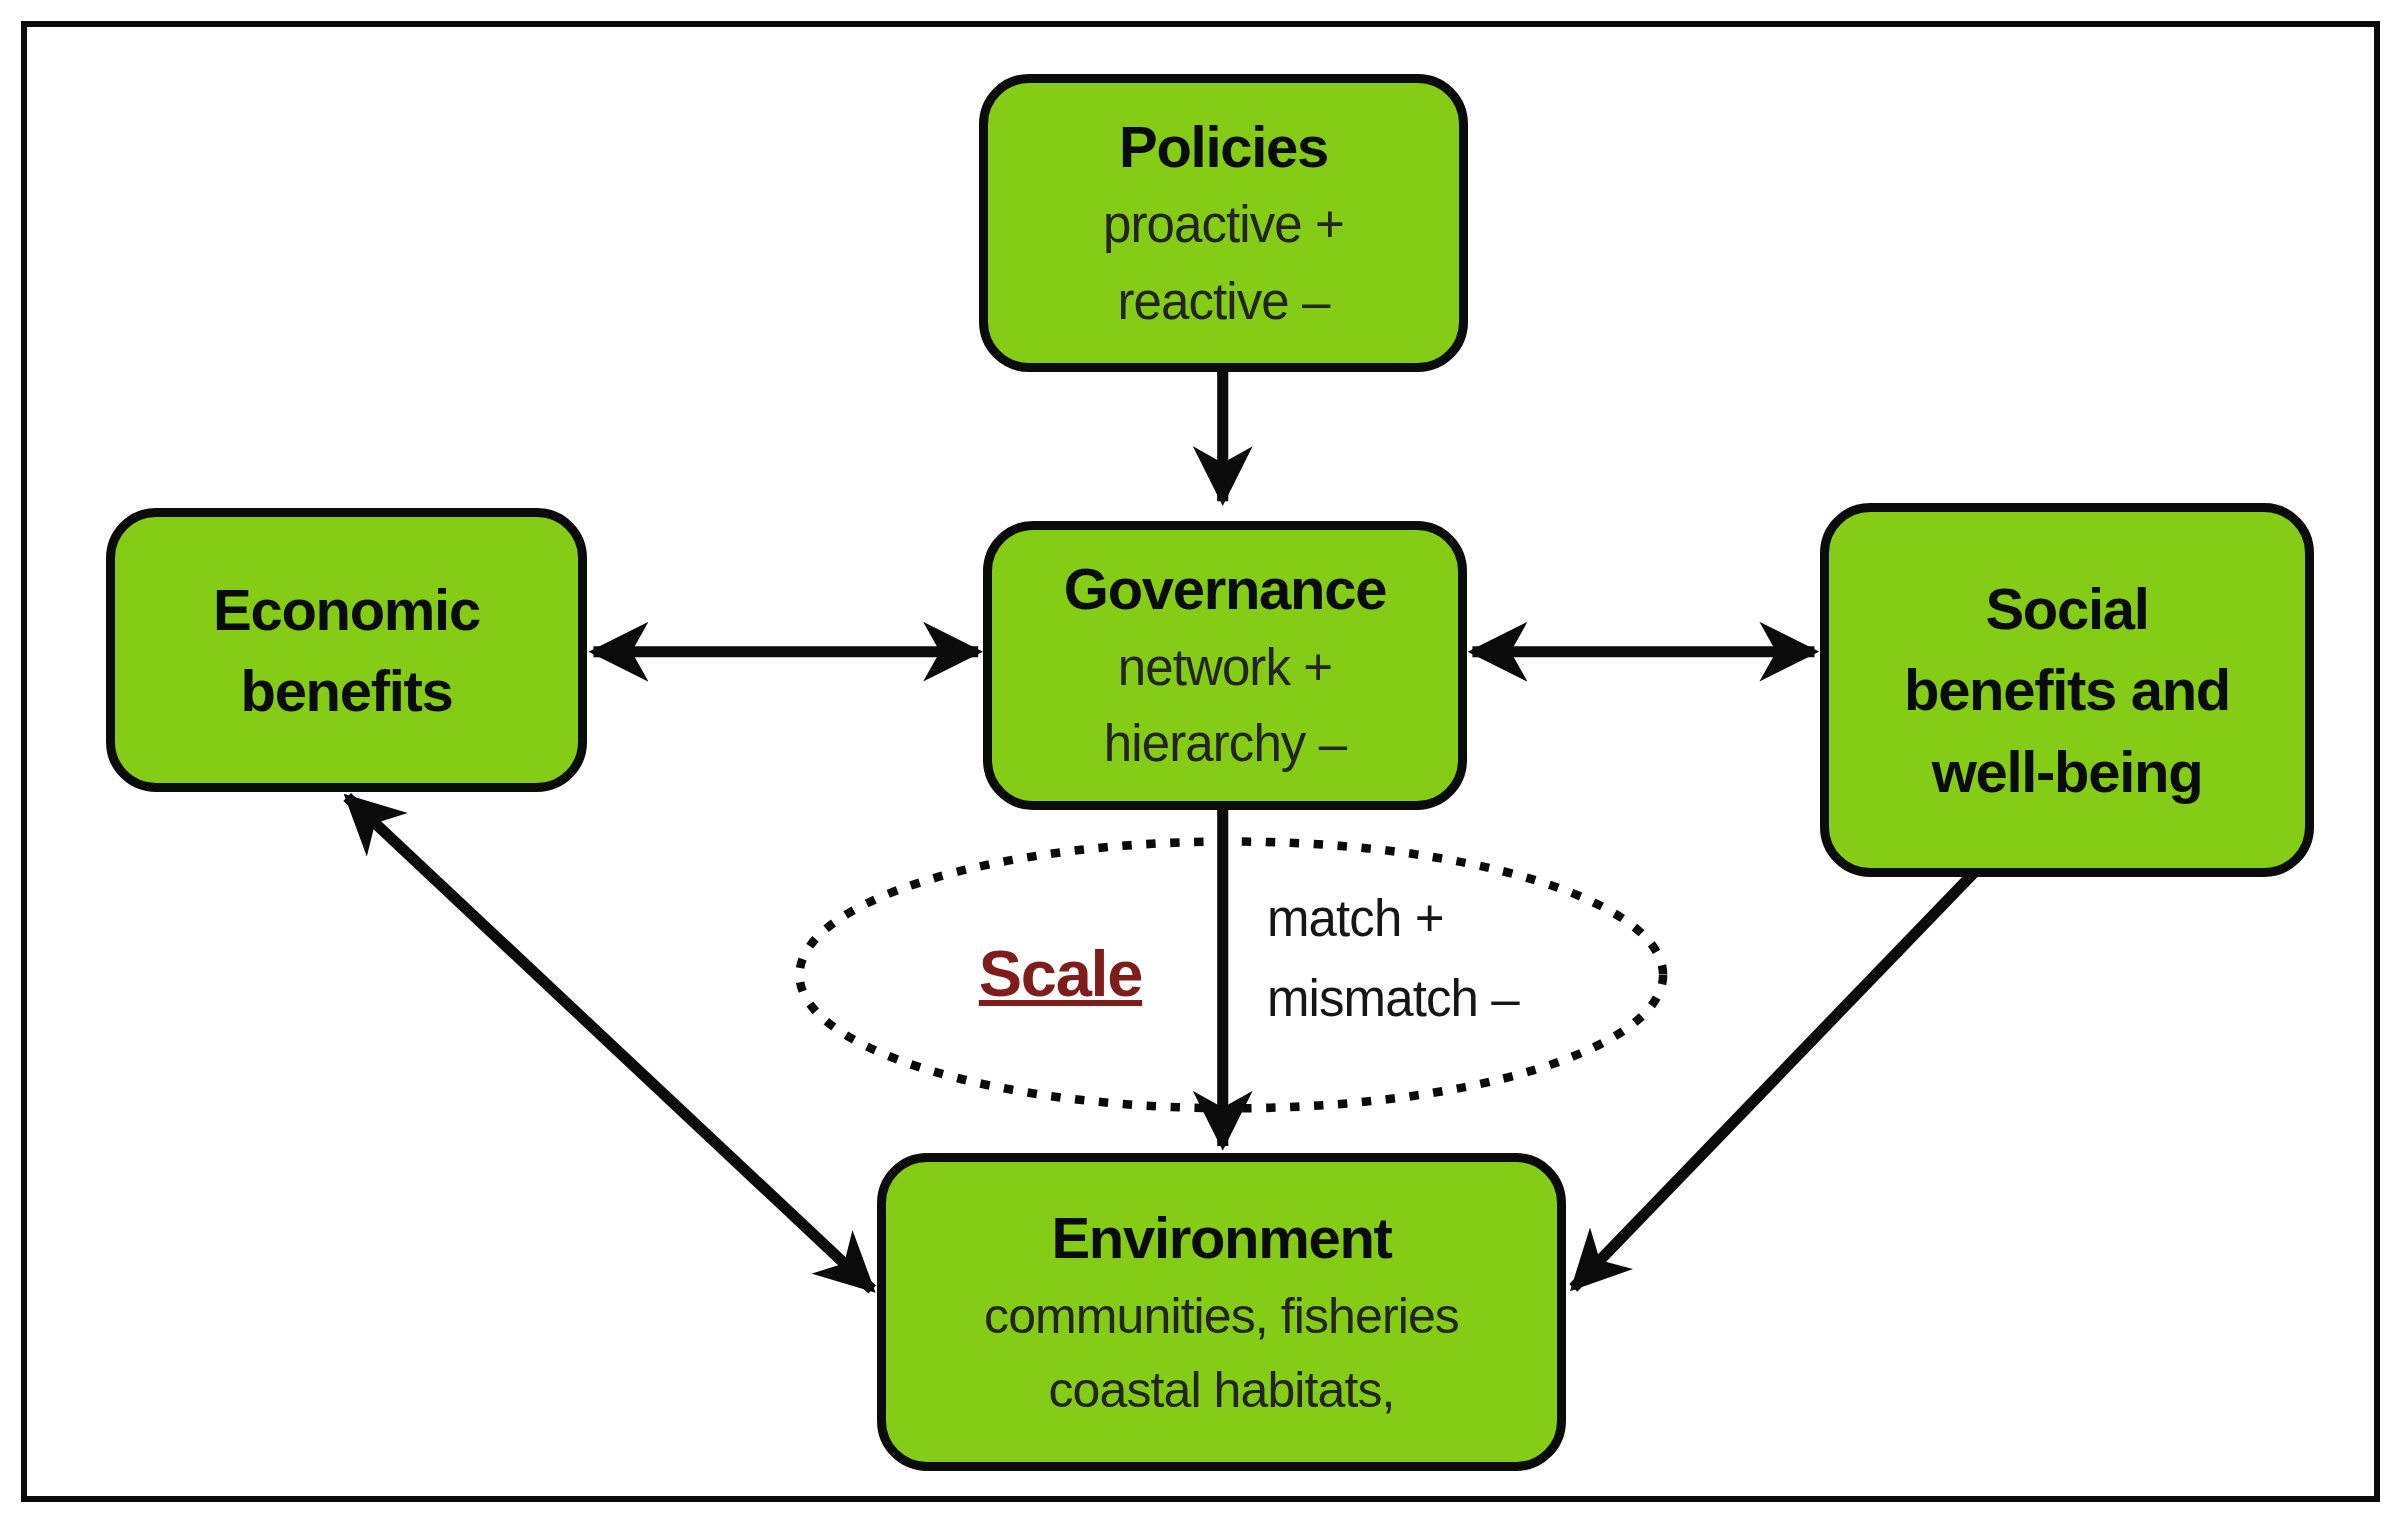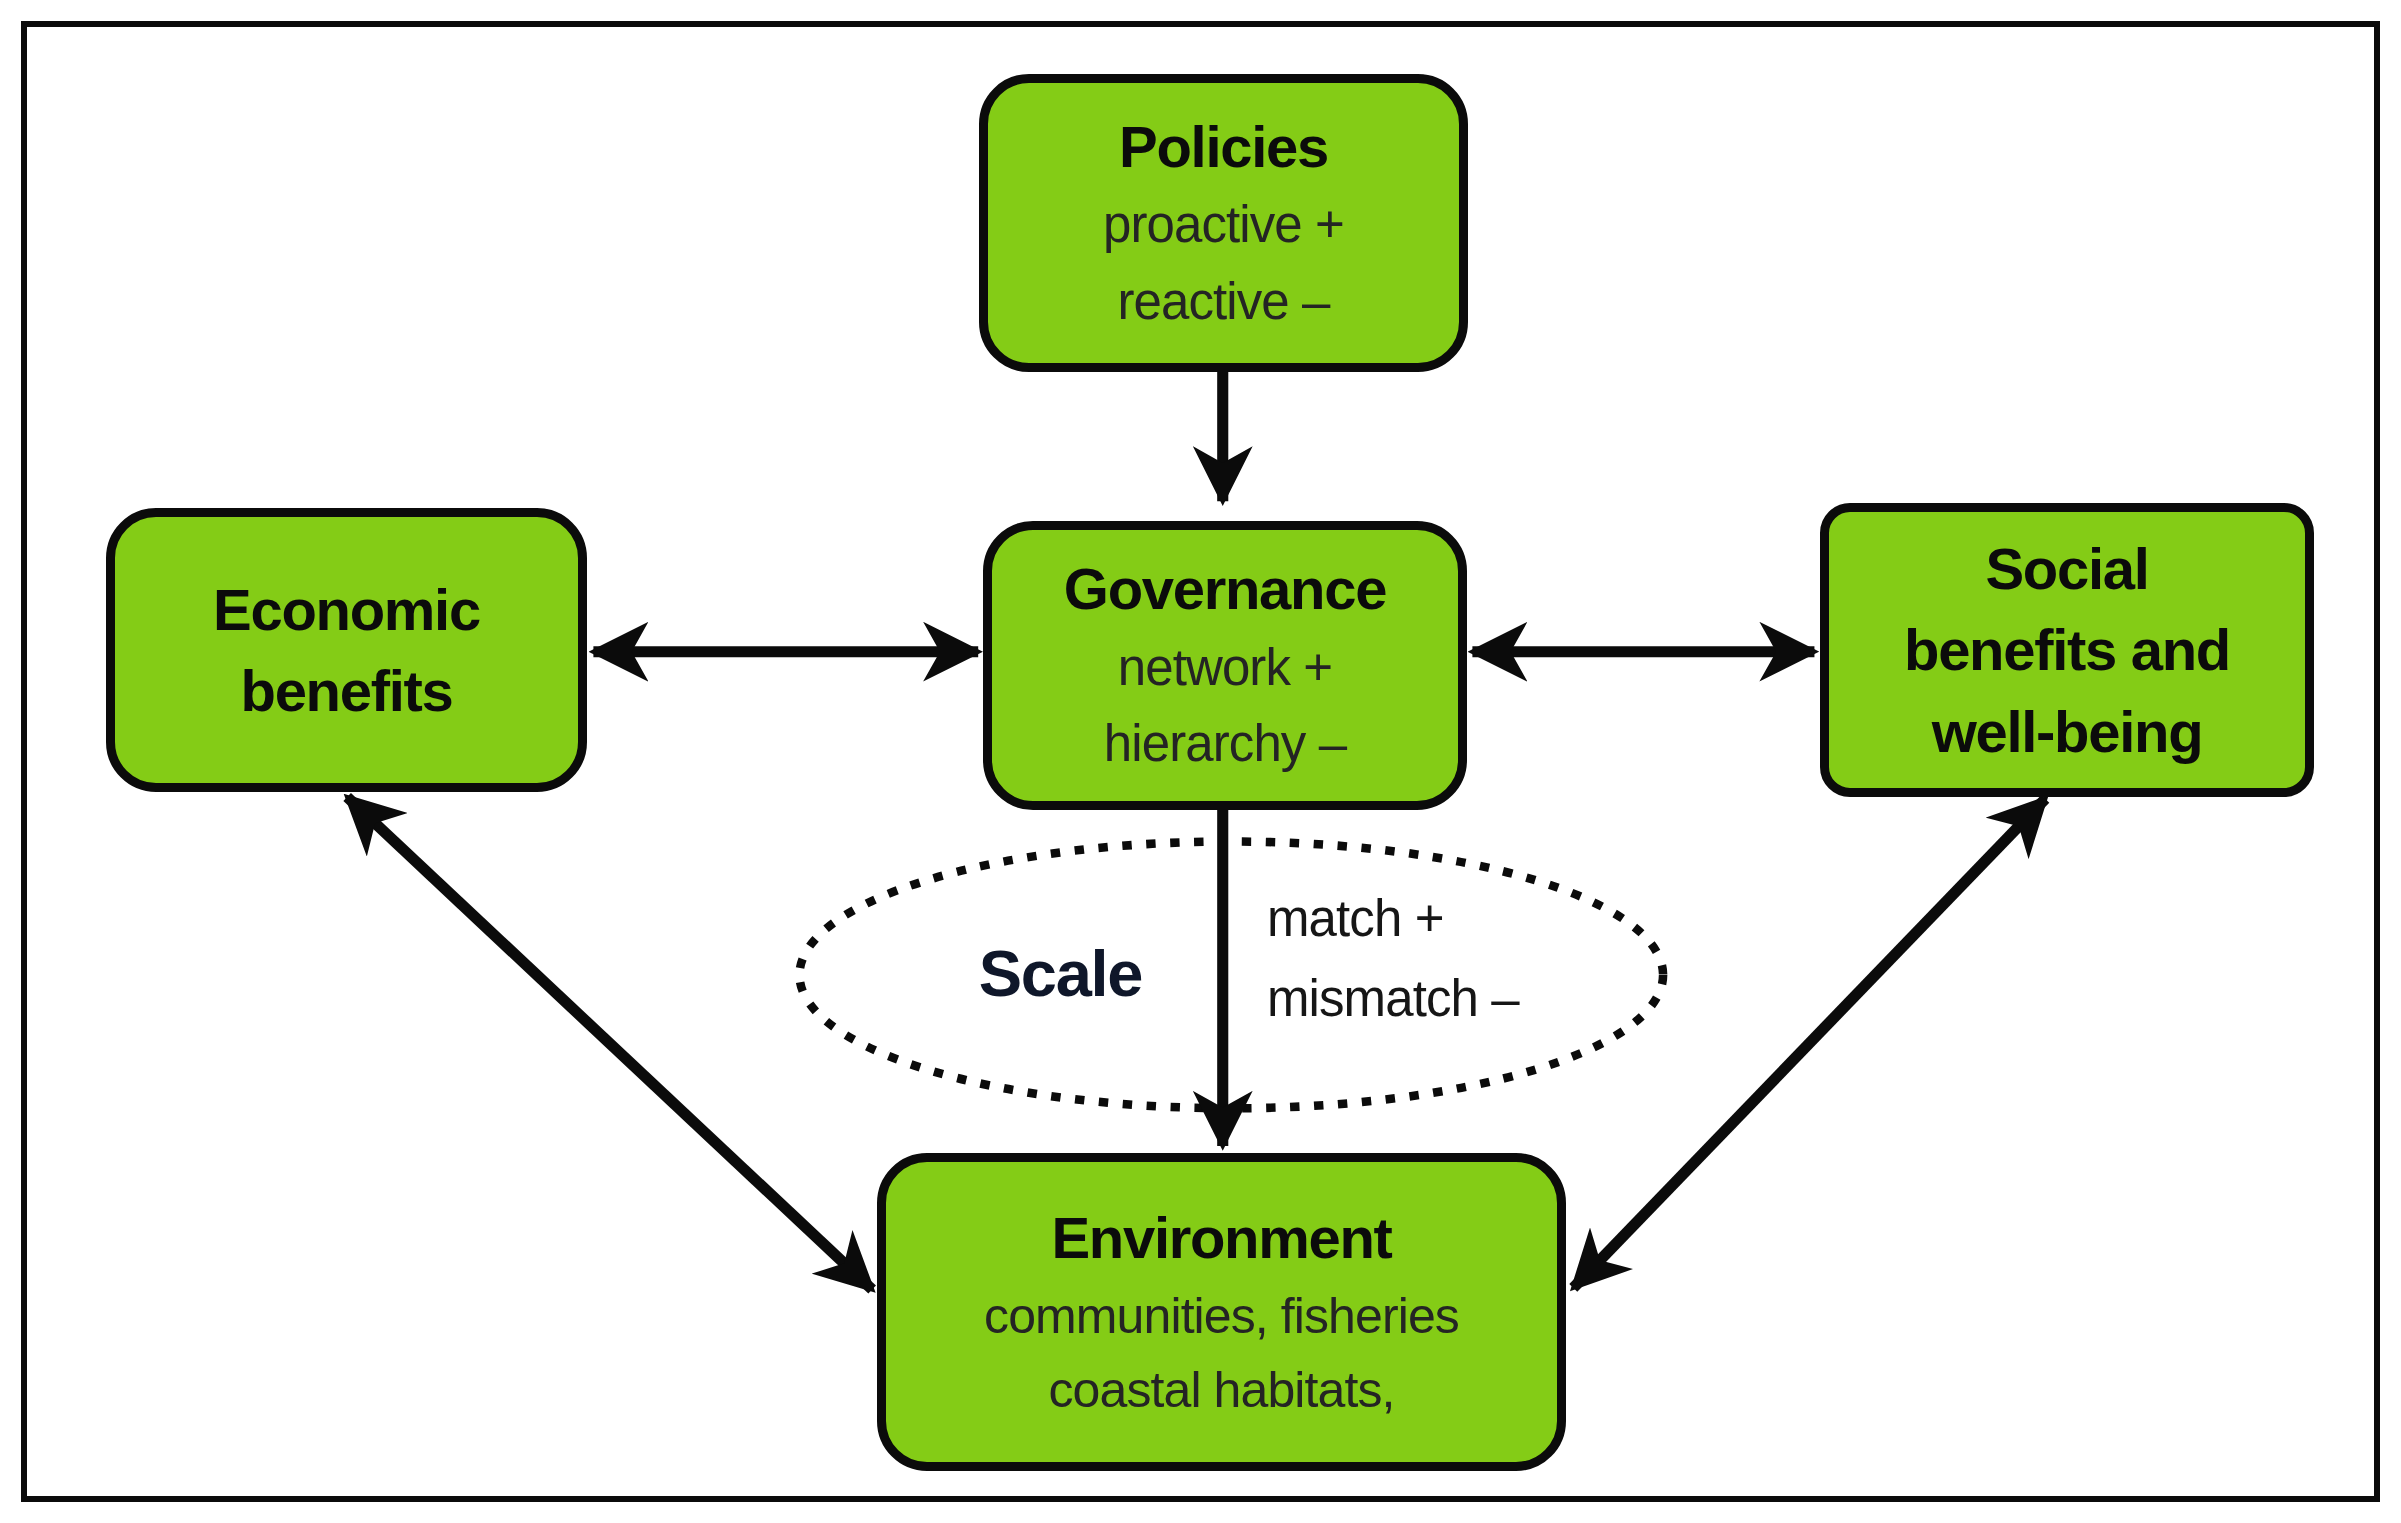--- a/index.html
+++ b/index.html
@@ -67,22 +67,23 @@
     color: #161616;
   }
   #scale-label {
     left: 881px;
     top: 934px;
     width: 359px;
     text-align: center;
     font-weight: bold;
     font-size: 65px;
     line-height: 80px;
-    color: #0f172a;
+    color: #7f1d1d;
     letter-spacing: -1.3px;
+    text-decoration: underline;
   }
   #scale-lines {
     left: 1267px;
     top: 879px;
     width: 402px;
     text-align: left;
     font-size: 51px;
     line-height: 80px;
     letter-spacing: -0.9px;
   }
@@ -133,21 +134,21 @@
     <div class="title">Governance</div>
     <div class="sub">network +</div>
     <div class="sub">hierarchy –</div>
   </div>
 
   <div class="box" style="left:106px; top:508px; width:481px; height:284px;">
     <div class="title">Economic</div>
     <div class="title">benefits</div>
   </div>
 
-  <div class="box" style="left:1820px; top:503px; width:494px; height:294px;border-radius:30px;">
+  <div class="box" style="left:1820px; top:503px; width:494px; height:374px;">
     <div class="title">Social</div>
     <div class="title">benefits and</div>
     <div class="title">well-being</div>
   </div>
 
   <div class="box" style="left:877px; top:1153px; width:689px; height:318px;">
     <div class="title">Environment</div>
     <div class="sub-small">communities, fisheries</div>
     <div class="sub-small">coastal habitats,</div>
   </div>

